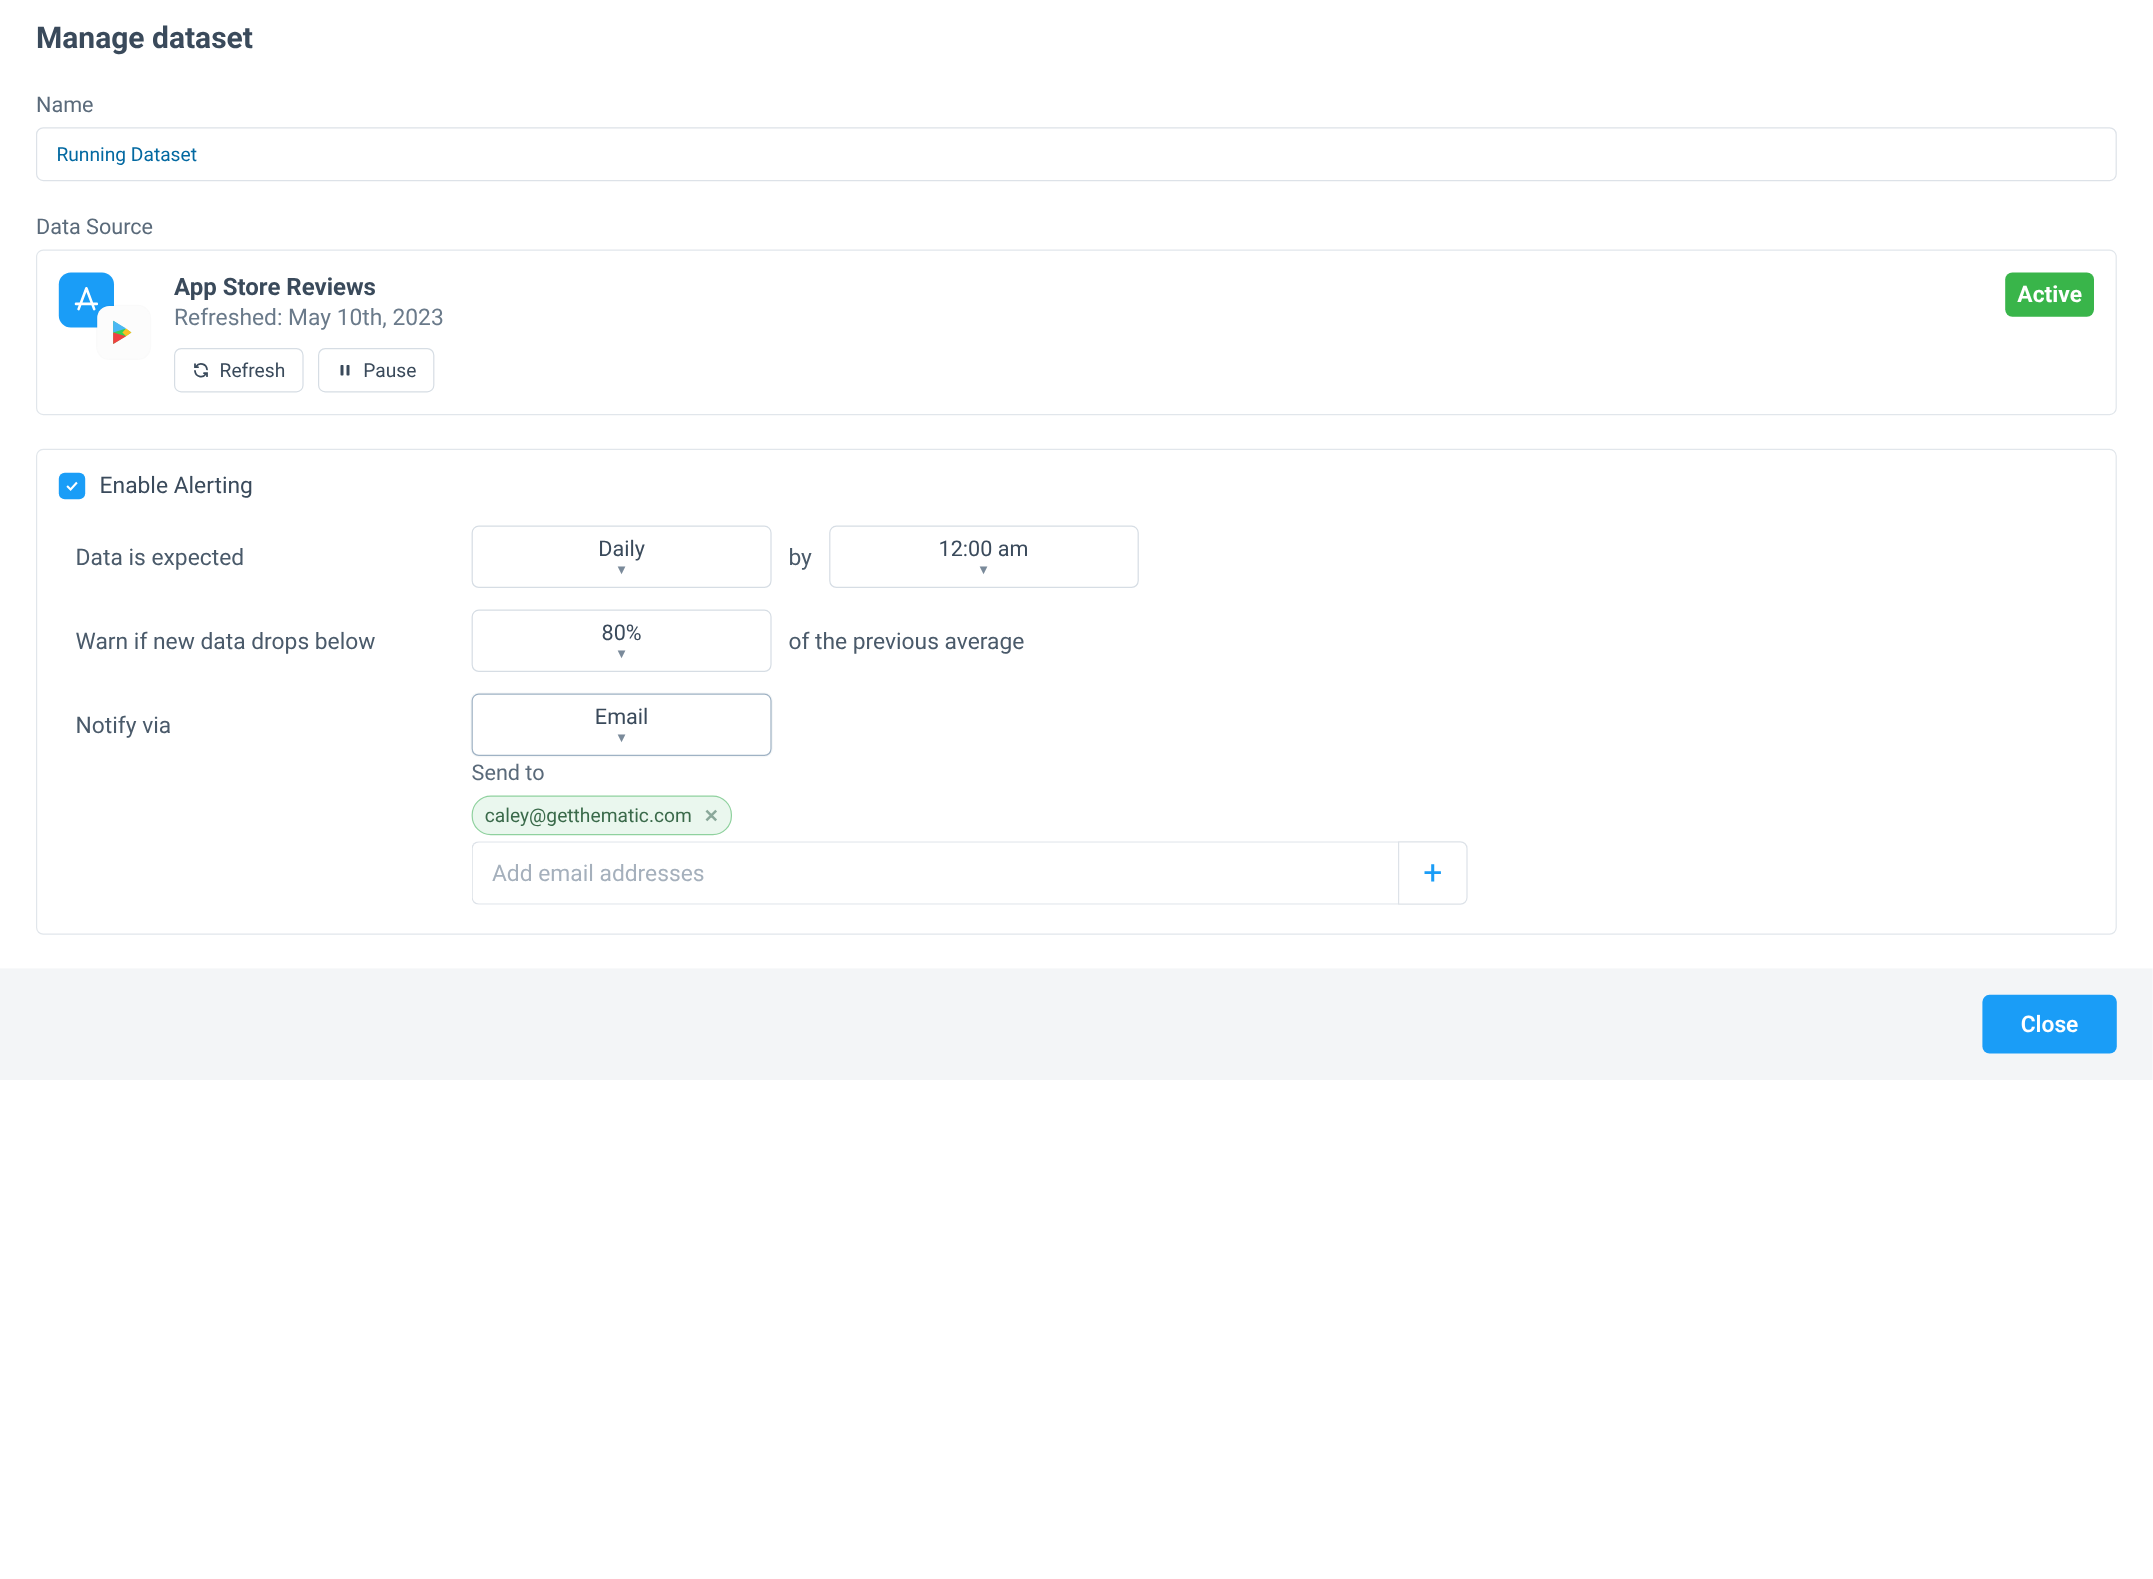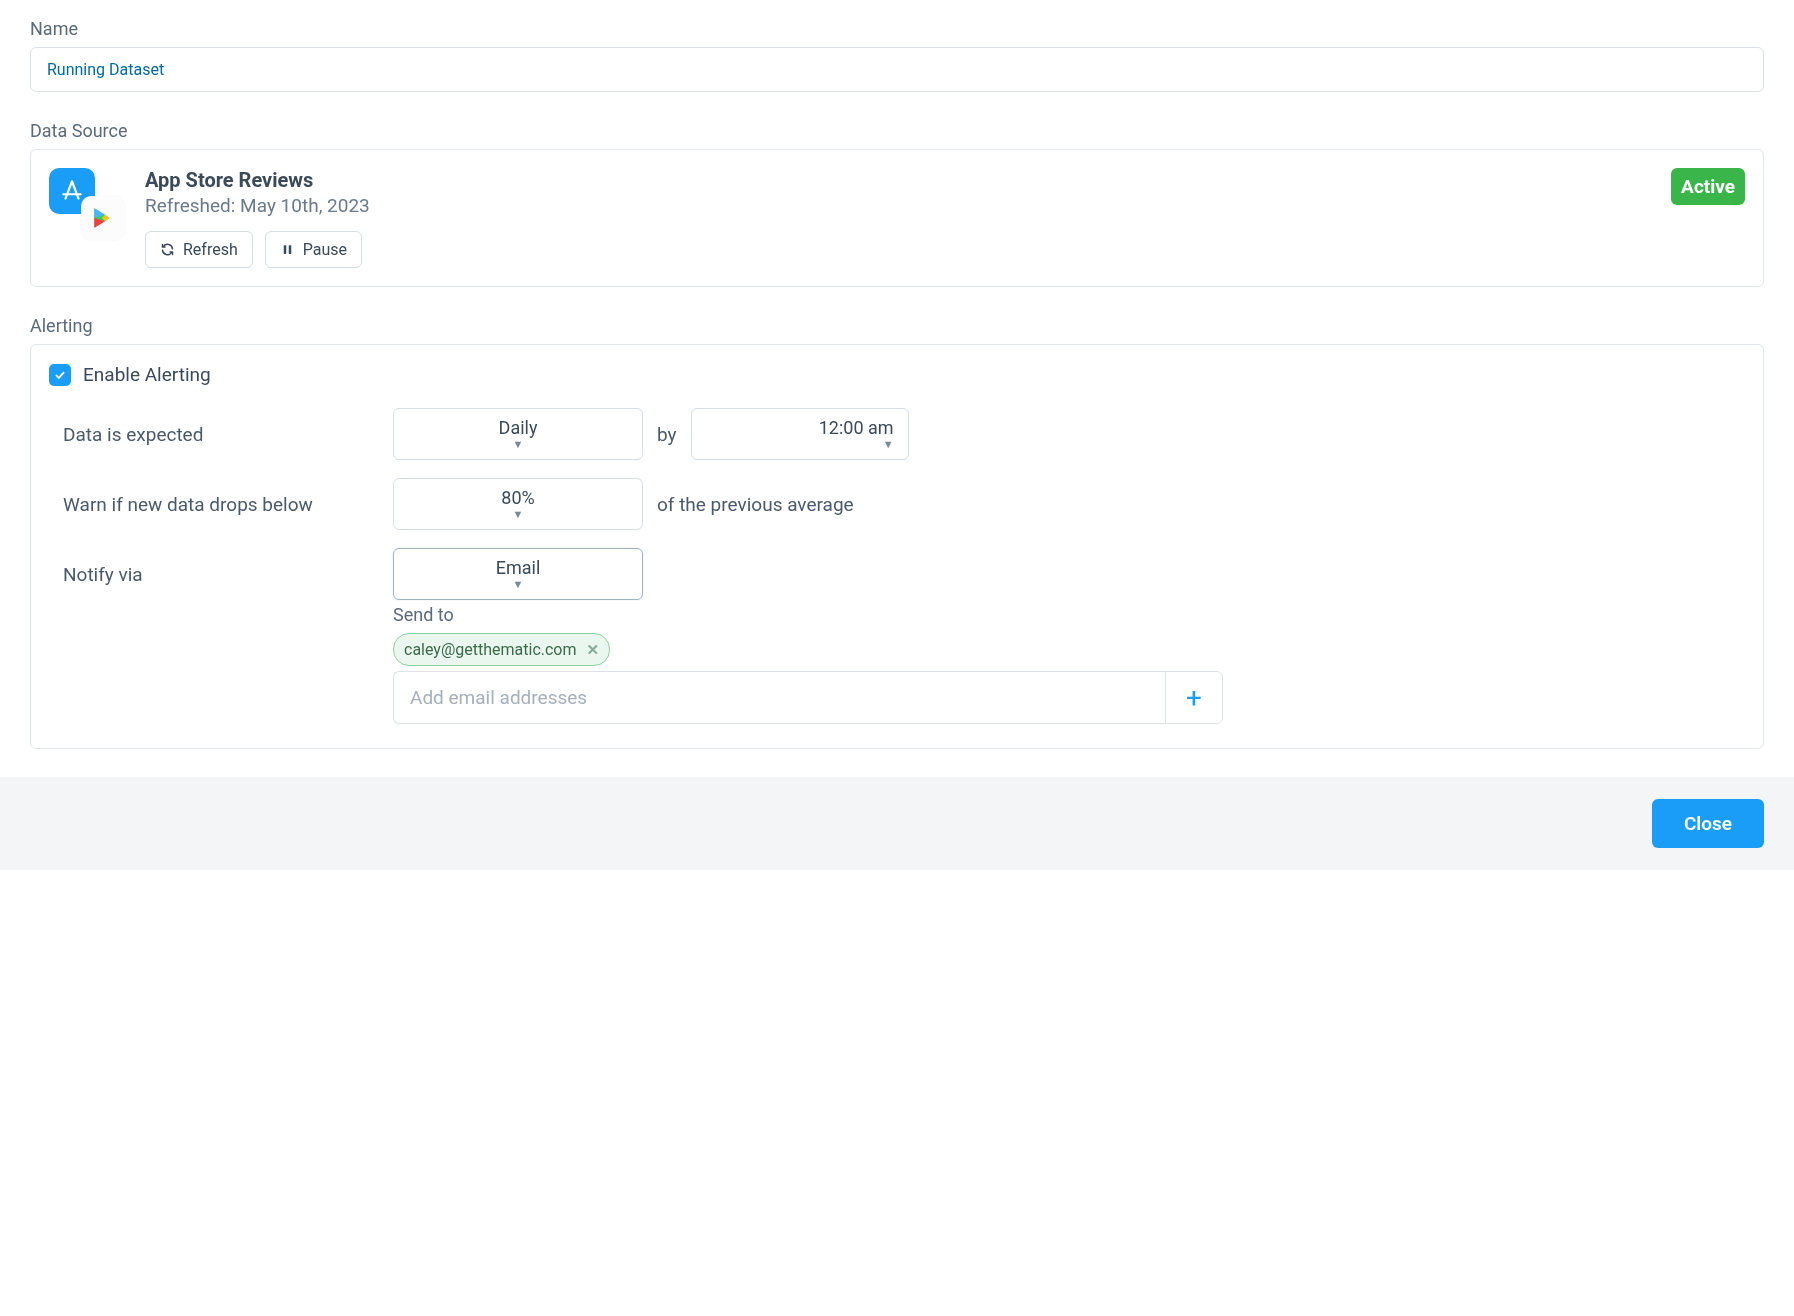--- a/index.html
+++ b/index.html
@@ -155,21 +155,21 @@
     padding: 8px 14px;
     font-size: 18px;
     color: #3a4a5b;
     display: flex;
     align-items: center;
     justify-content: space-between;
     cursor: pointer;
     width: 250px;
     flex-direction: column;
   }
-  .select.wide { width: 218px; align-items: flex-end; }
+  .select.wide { width: 258px; }
   .select.highlighted {
     border-color: #9fb2c4;
     box-shadow: 0 0 0 1px rgba(120,140,160,0.07);
   }
   .select .caret {
     font-size: 11px;
     color: #7a8a9a;
   }
   .inline-text {
     font-size: 19px;
@@ -249,20 +249,21 @@
     font-weight: 600;
     padding: 13px 32px;
     cursor: pointer;
     font-family: inherit;
   }
 </style>
 </head>
 <body>
 
 <div class="page">
+  <h1 class="page-title">Manage dataset</h1>
 
   <div class="section">
     <div class="section-label">Name</div>
     <input type="text" class="text-input" value="Running Dataset" style="">
   </div>
 
   <div class="section">
     <div class="section-label">Data Source</div>
     <div class="panel">
       <div class="ds-row">
@@ -302,21 +303,20 @@
               <span>Pause</span>
             </button>
           </div>
         </div>
         <div class="status-badge">Active</div>
       </div>
     </div>
   </div>
 
   <div class="section" style="margin-bottom:0">
-    <div class="section-label">Alerting</div>
     <div class="alert-panel">
 
       <div class="checkbox-row">
         <div class="checkbox">
           <svg viewBox="0 0 24 24">
               <path d="M5 12 L10 17 L19 7"></path>
             </svg>
         </div>
         <span class="checkbox-label">Enable Alerting</span>
       </div>

